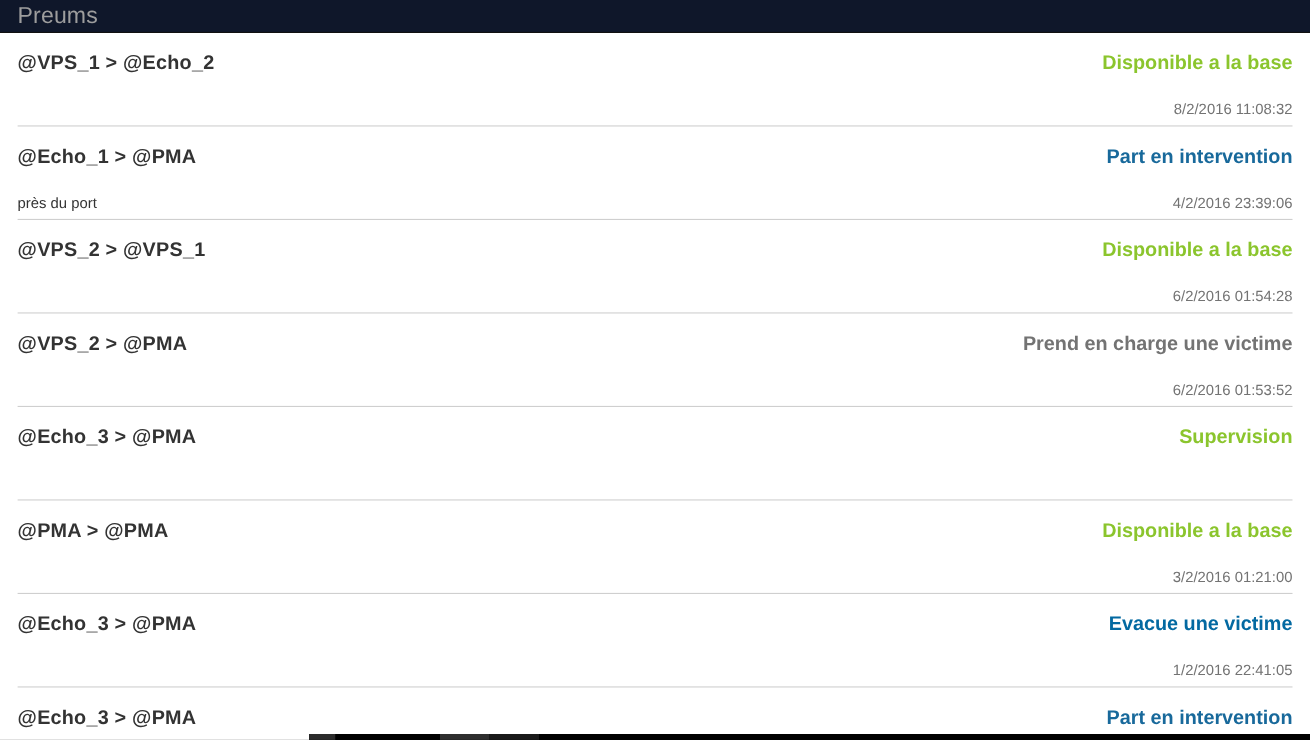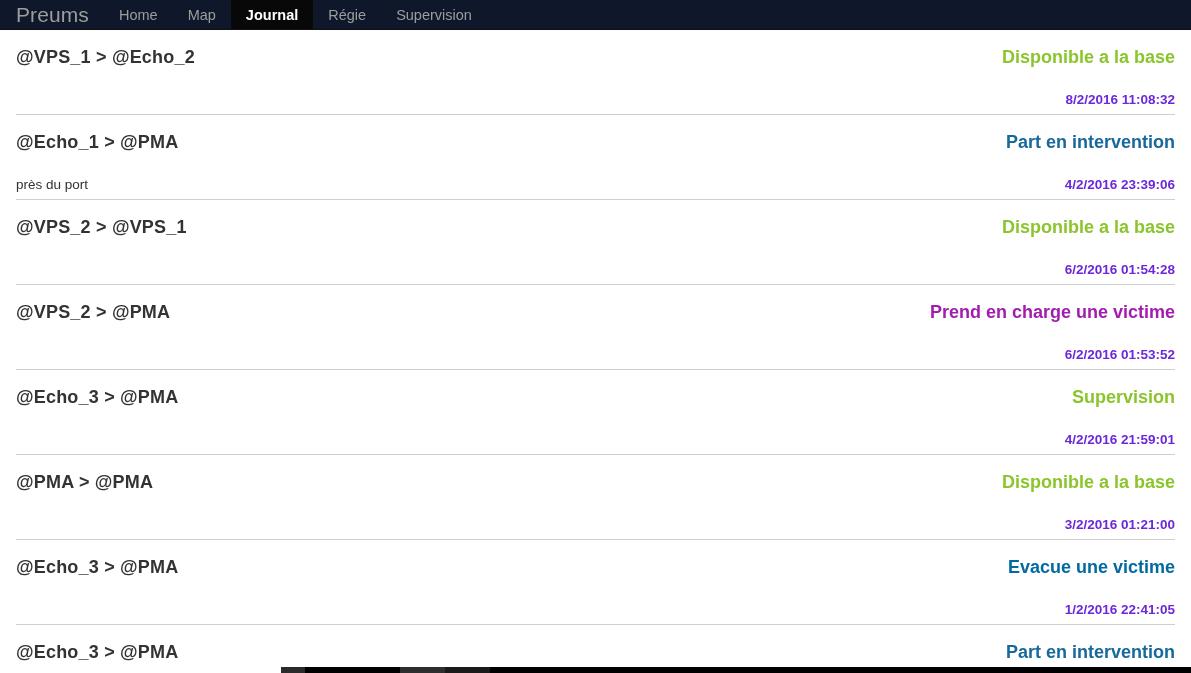--- a/index.html
+++ b/index.html
@@ -96,24 +96,24 @@
   }
   .entry-note {
     font-size: 13.5px;
     line-height: 16px;
     color: #333333;
     font-weight: 400;
   }
   .entry-time {
     font-size: 13.5px;
     line-height: 16px;
-    color: #6d28d9;
+    color: #737373;
     text-align: right;
     white-space: nowrap;
-    font-weight: 700;
+    font-weight: 400;
   }
   
   .entry.clipped .entry-top { padding-top: 17px; }
 
   
   .taskbar {
     position: fixed;
     left: 0; bottom: 0;
     width: 1191px;
     height: 6px;
@@ -121,27 +121,20 @@
     display: flex;
     z-index: 20;
   }
   .tb-seg { height: 100%; }
 </style>
 </head>
 <body>
 
 <div class="navbar">
   <div class="brand">Preums</div>
-  <ul class="nav-links">
-      <li class="nav-item">Home</li>
-      <li class="nav-item">Map</li>
-      <li class="nav-item active">Journal</li>
-      <li class="nav-item">Régie</li>
-      <li class="nav-item">Supervision</li>
-    </ul>
 </div>
 
 <div class="journal">
     <div class="entry">
       <div class="entry-top">
         <div class="entry-unit">@VPS_1 &gt; @Echo_2</div>
         <div class="entry-status" style="color: rgb(139, 197, 45);">Disponible a la base</div>
       </div>
       <div class="entry-bottom">
         <div class="entry-note"></div>
@@ -164,35 +157,31 @@
         <div class="entry-status" style="color: rgb(139, 197, 45);">Disponible a la base</div>
       </div>
       <div class="entry-bottom">
         <div class="entry-note"></div>
         <div class="entry-time">6/2/2016 01:54:28</div>
       </div>
     </div>
     <div class="entry">
       <div class="entry-top">
         <div class="entry-unit">@VPS_2 &gt; @PMA</div>
-        <div class="entry-status" style="color: #a21caf;">Prend en charge une victime</div>
+        <div class="entry-status" style="color: #737373;">Prend en charge une victime</div>
       </div>
       <div class="entry-bottom">
         <div class="entry-note"></div>
         <div class="entry-time">6/2/2016 01:53:52</div>
       </div>
     </div>
     <div class="entry">
       <div class="entry-top">
         <div class="entry-unit">@Echo_3 &gt; @PMA</div>
         <div class="entry-status" style="color: rgb(139, 197, 45);">Supervision</div>
-      </div>
-      <div class="entry-bottom">
-        <div class="entry-note"></div>
-        <div class="entry-time">4/2/2016 21:59:01</div>
       </div>
     </div>
     <div class="entry">
       <div class="entry-top">
         <div class="entry-unit">@PMA &gt; @PMA</div>
         <div class="entry-status" style="color: rgb(139, 197, 45);">Disponible a la base</div>
       </div>
       <div class="entry-bottom">
         <div class="entry-note"></div>
         <div class="entry-time">3/2/2016 01:21:00</div>

